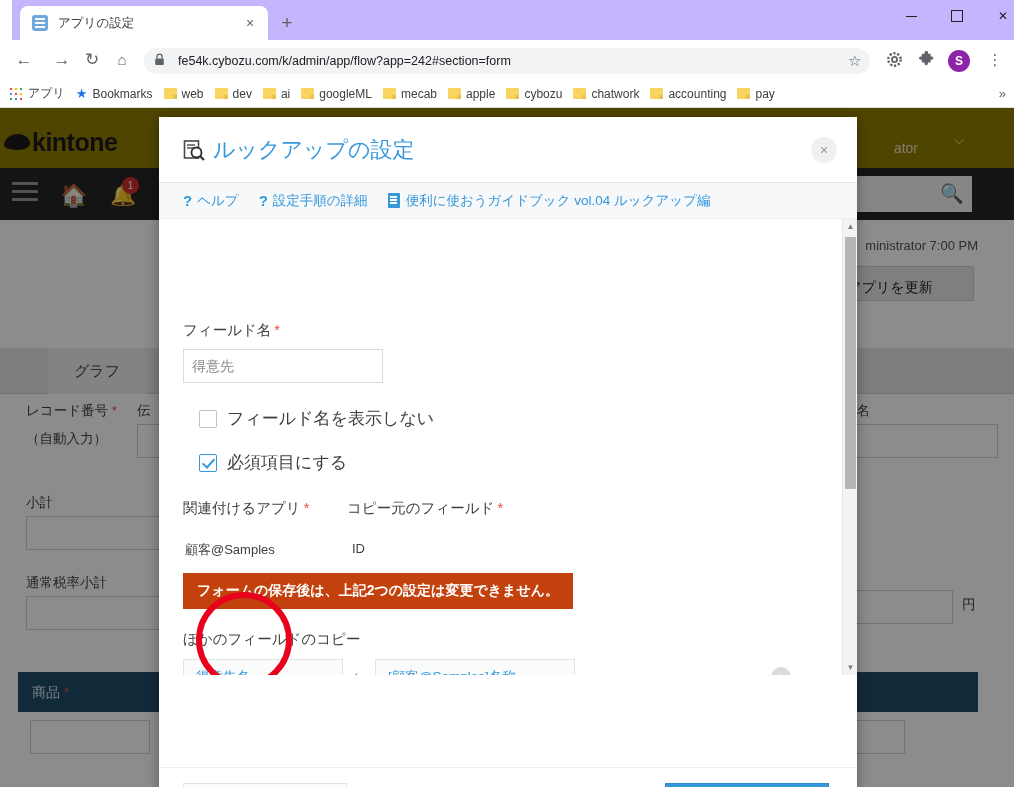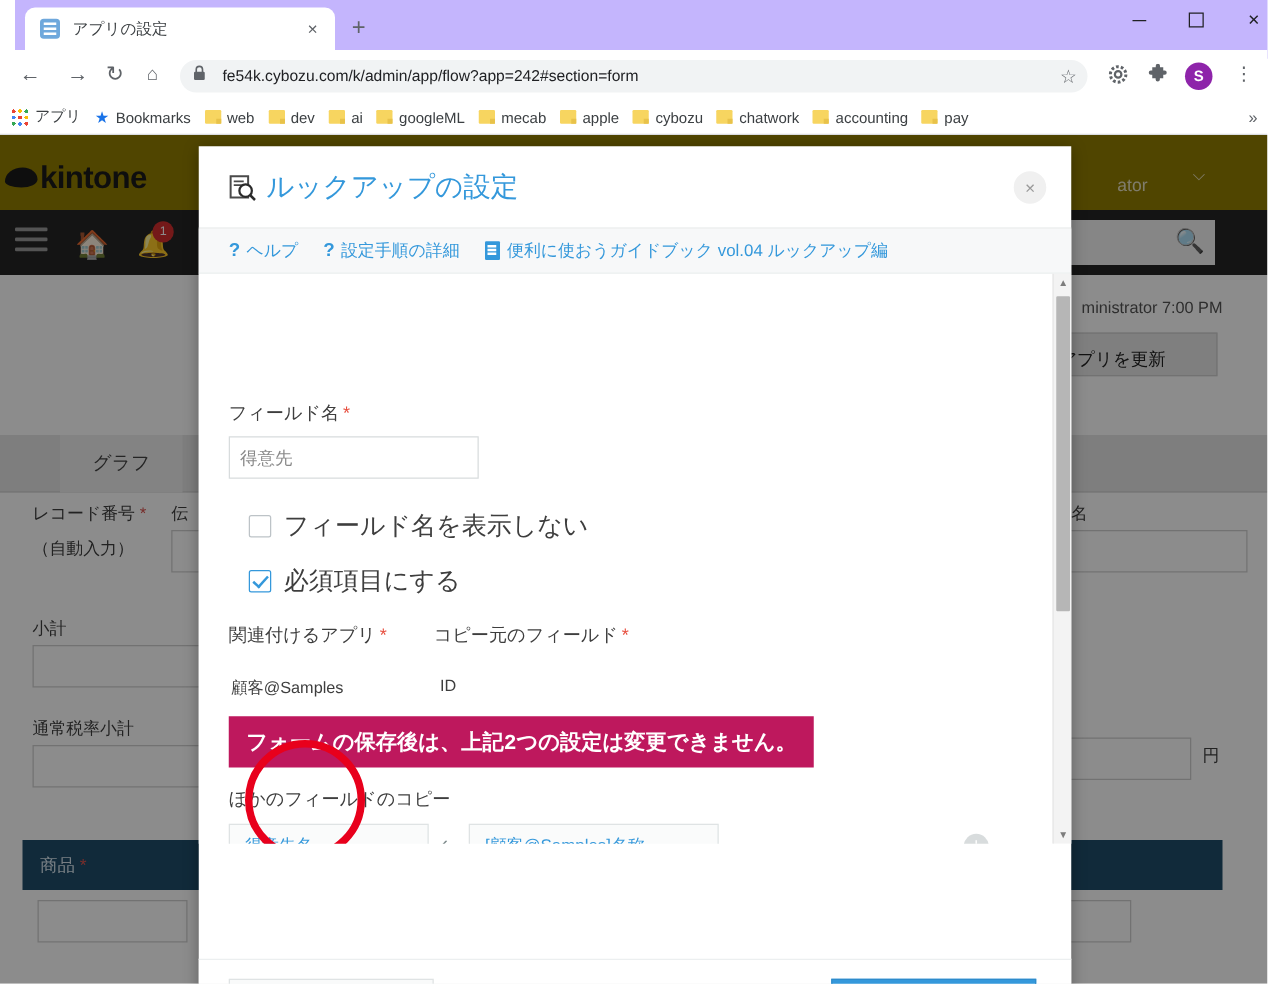--- a/index.html
+++ b/index.html
@@ -224,25 +224,25 @@
   .f-check-row { display:flex; align-items:center; }
   .cbox {
     width: 18px; height: 18px; border: 1px solid #bdc3c7; background:#fff;
     border-radius: 2px; margin-right: 10px; flex: 0 0 18px;
   }
   .cbox.checked { border-color: #3498db; position: relative; }
   .cbox.checked::after {
     content:""; position:absolute; left: 5px; top: 1px; width: 5px; height: 10px;
     border: solid #3498db; border-width: 0 2.5px 2.5px 0; transform: rotate(42deg);
   }
-  .cb-label { font-size: 20px; color:#3e3e3e; }
+  .cb-label { font-size: 17px; color:#3e3e3e; }
   .static-val { font-size: 13px; color: #3e3e3e; }
   .warn-banner {
-    background: #be185d; color:#ffffff; font-size: 17px; font-weight: bold;
-    padding: 9px 14px; display:inline-block;font-family:Liberation Mono, monospace;
+    background: #c2410c; color:#ffffff; font-size: 14px; font-weight: bold;
+    padding: 9px 14px; display:inline-block;
   }
   .sel {
     height: 36px; border: 1px solid #dfe3e4; background:#fafbfb;
     display:flex; align-items:center; justify-content:space-between;
     padding: 0 10px 0 12px; font-size: 13.5px; color:#3498db;
   }
   .sel .caret { color:#3498db; font-size: 12px; margin-left: 8px; }
   .lt-sep { font-size: 16px; color:#7f8c8d; }
   .add-btn {
     width: 20px; height: 20px; border-radius: 50%; background:#d8dcdd;

